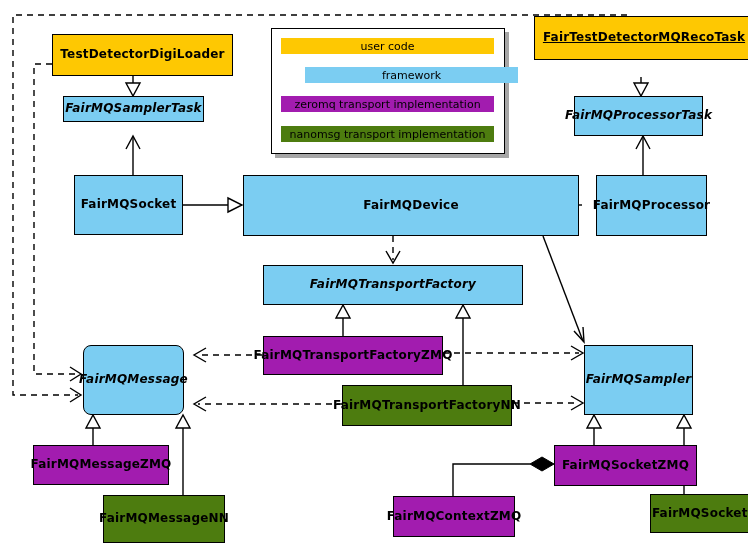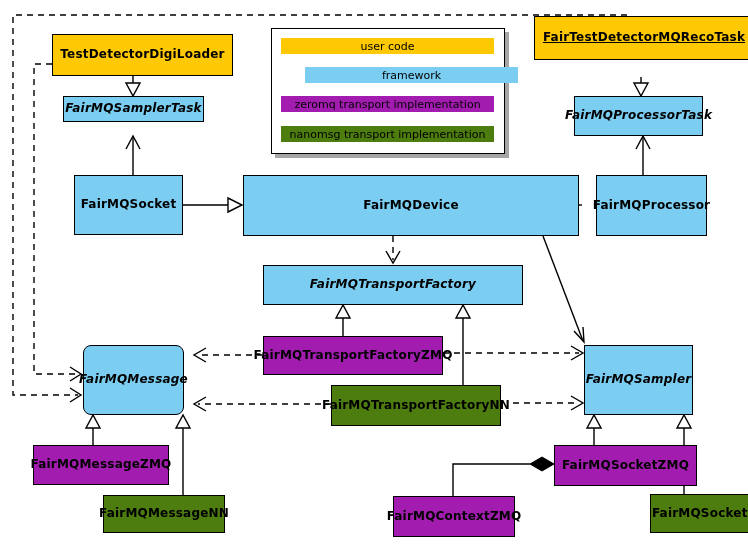--- a/index.html
+++ b/index.html
@@ -115,22 +115,22 @@
 
   <div class="node c-user" style="left:52px;top:34px;width:181px;height:42px;">TestDetectorDigiLoader</div>
   <div class="node c-user" style="left:534px;top:16px;width:220px;height:44px;text-decoration:underline;">FairTestDetectorMQRecoTask</div>
   <div class="node c-fw abstract" style="left:63px;top:96px;width:141px;height:26px;">FairMQSamplerTask</div>
   <div class="node c-fw abstract" style="left:574px;top:96px;width:129px;height:40px;">FairMQProcessorTask</div>
   <div class="node c-fw" style="left:74px;top:175px;width:109px;height:60px;">FairMQSocket</div>
   <div class="node c-fw" style="left:243px;top:175px;width:336px;height:61px;">FairMQDevice</div>
   <div class="node c-fw" style="left:596px;top:175px;width:111px;height:61px;">FairMQProcessor</div>
   <div class="node c-fw abstract" style="left:263px;top:265px;width:260px;height:40px;">FairMQTransportFactory</div>
   <div class="node c-zmq" style="left:263px;top:336px;width:180px;height:39px;">FairMQTransportFactoryZMQ</div>
-  <div class="node c-nn" style="left:331px;top:385px;width:170px;height:41px;">FairMQTransportFactoryNN</div>
+  <div class="node c-nn" style="left:342px;top:385px;width:170px;height:41px;">FairMQTransportFactoryNN</div>
   <div class="node c-fw abstract" style="left:83px;top:345px;width:101px;height:70px;border-radius:8px;">FairMQMessage</div>
   <div class="node c-fw abstract" style="left:584px;top:345px;width:109px;height:70px;">FairMQSampler</div>
   <div class="node c-zmq" style="left:33px;top:445px;width:136px;height:40px;">FairMQMessageZMQ</div>
-  <div class="node c-nn" style="left:103px;top:495px;width:122px;height:38px;">FairMQMessageNN</div>
+  <div class="node c-nn" style="left:103px;top:495px;width:122px;height:48px;">FairMQMessageNN</div>
   <div class="node c-zmq" style="left:554px;top:445px;width:143px;height:41px;">FairMQSocketZMQ</div>
   <div class="node c-zmq" style="left:393px;top:496px;width:122px;height:41px;">FairMQContextZMQ</div>
   <div class="node c-nn" style="left:604px;top:494px;width:120px;height:39px;margin-left:46px;">FairMQSocketNN</div>
 
 </div>
 
 </body></html>

